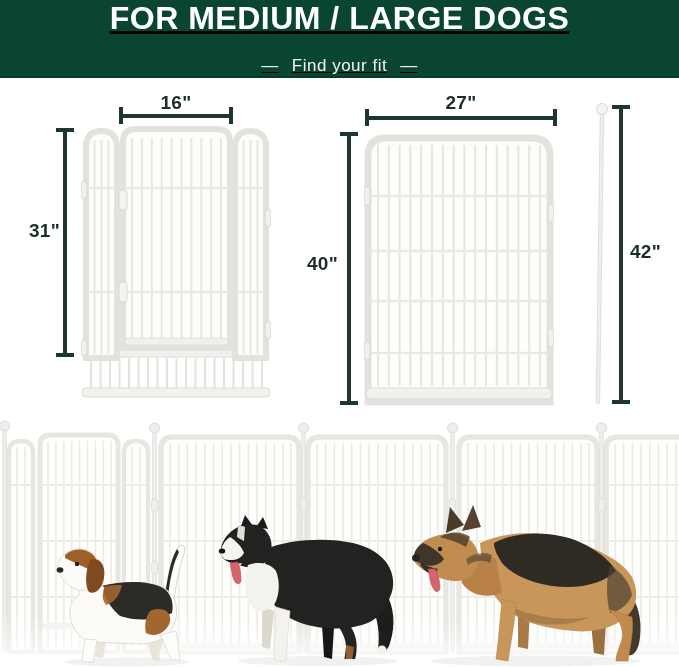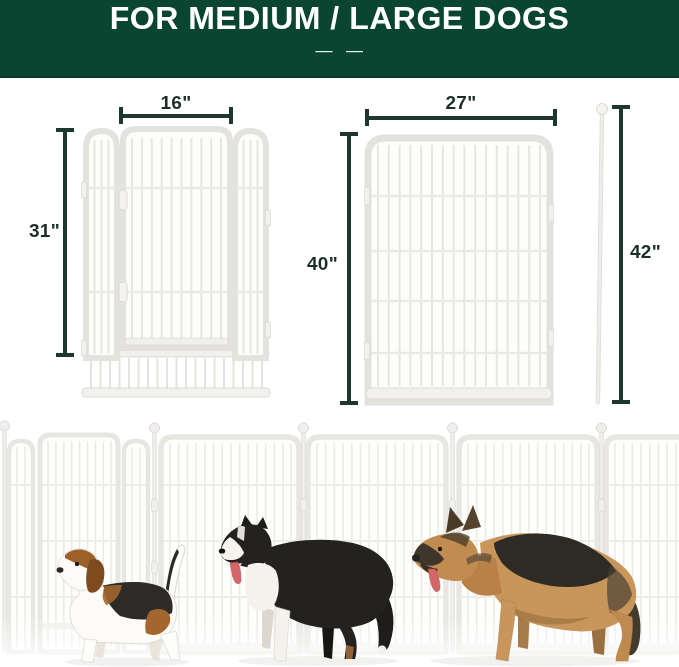--- a/index.html
+++ b/index.html
@@ -5,21 +5,21 @@
   html,body{margin:0;padding:0;background:#ffffff;}
   .stage{
     position:relative;width:679px;height:667px;overflow:hidden;
     background:#ffffff;font-family:"Liberation Sans",sans-serif;
     -webkit-font-smoothing:antialiased;
   }
   
   .header{
     position:absolute;left:0;top:0;width:679px;height:76px;
     background:#0a4531;border-bottom:2px solid #083a29;
-    display:flex;flex-direction:column;align-items:center;justify-content:flex-start;
+    display:flex;flex-direction:column;align-items:center;justify-content:space-between;text-decoration:underline;
   }
   .header .title{
     color:#ffffff;font-size:32px;font-weight:800;letter-spacing:.5px;
     line-height:1;margin-top:2px;white-space:nowrap;
   }
   .header .subtitle-row{
     margin-top:7px;display:flex;align-items:center;gap:13px;
     color:#f6f4ed;font-size:17px;font-weight:500;letter-spacing:.5px;
   }
   
@@ -41,20 +41,21 @@
 </style>
 </head>
 <body>
 
 <div class="stage">
 
   <div class="header">
     <div class="title">FOR MEDIUM / LARGE DOGS</div>
     <div class="subtitle-row">
       <span>—</span>
+      <span>Find your fit</span>
       <span>—</span>
     </div>
   </div>
 
   <div class="dim-label" style="left:120px;top:93px;width:112px;text-align:center;">16"</div>
   <div class="dim-h" style="left:120px;top:114px;width:112px;"></div>
 
   <div class="dim-label" style="left:24px;top:221px;width:36px;text-align:right;">31"</div>
   <div class="dim-v" style="left:63px;top:129px;height:227px;"></div>
 

